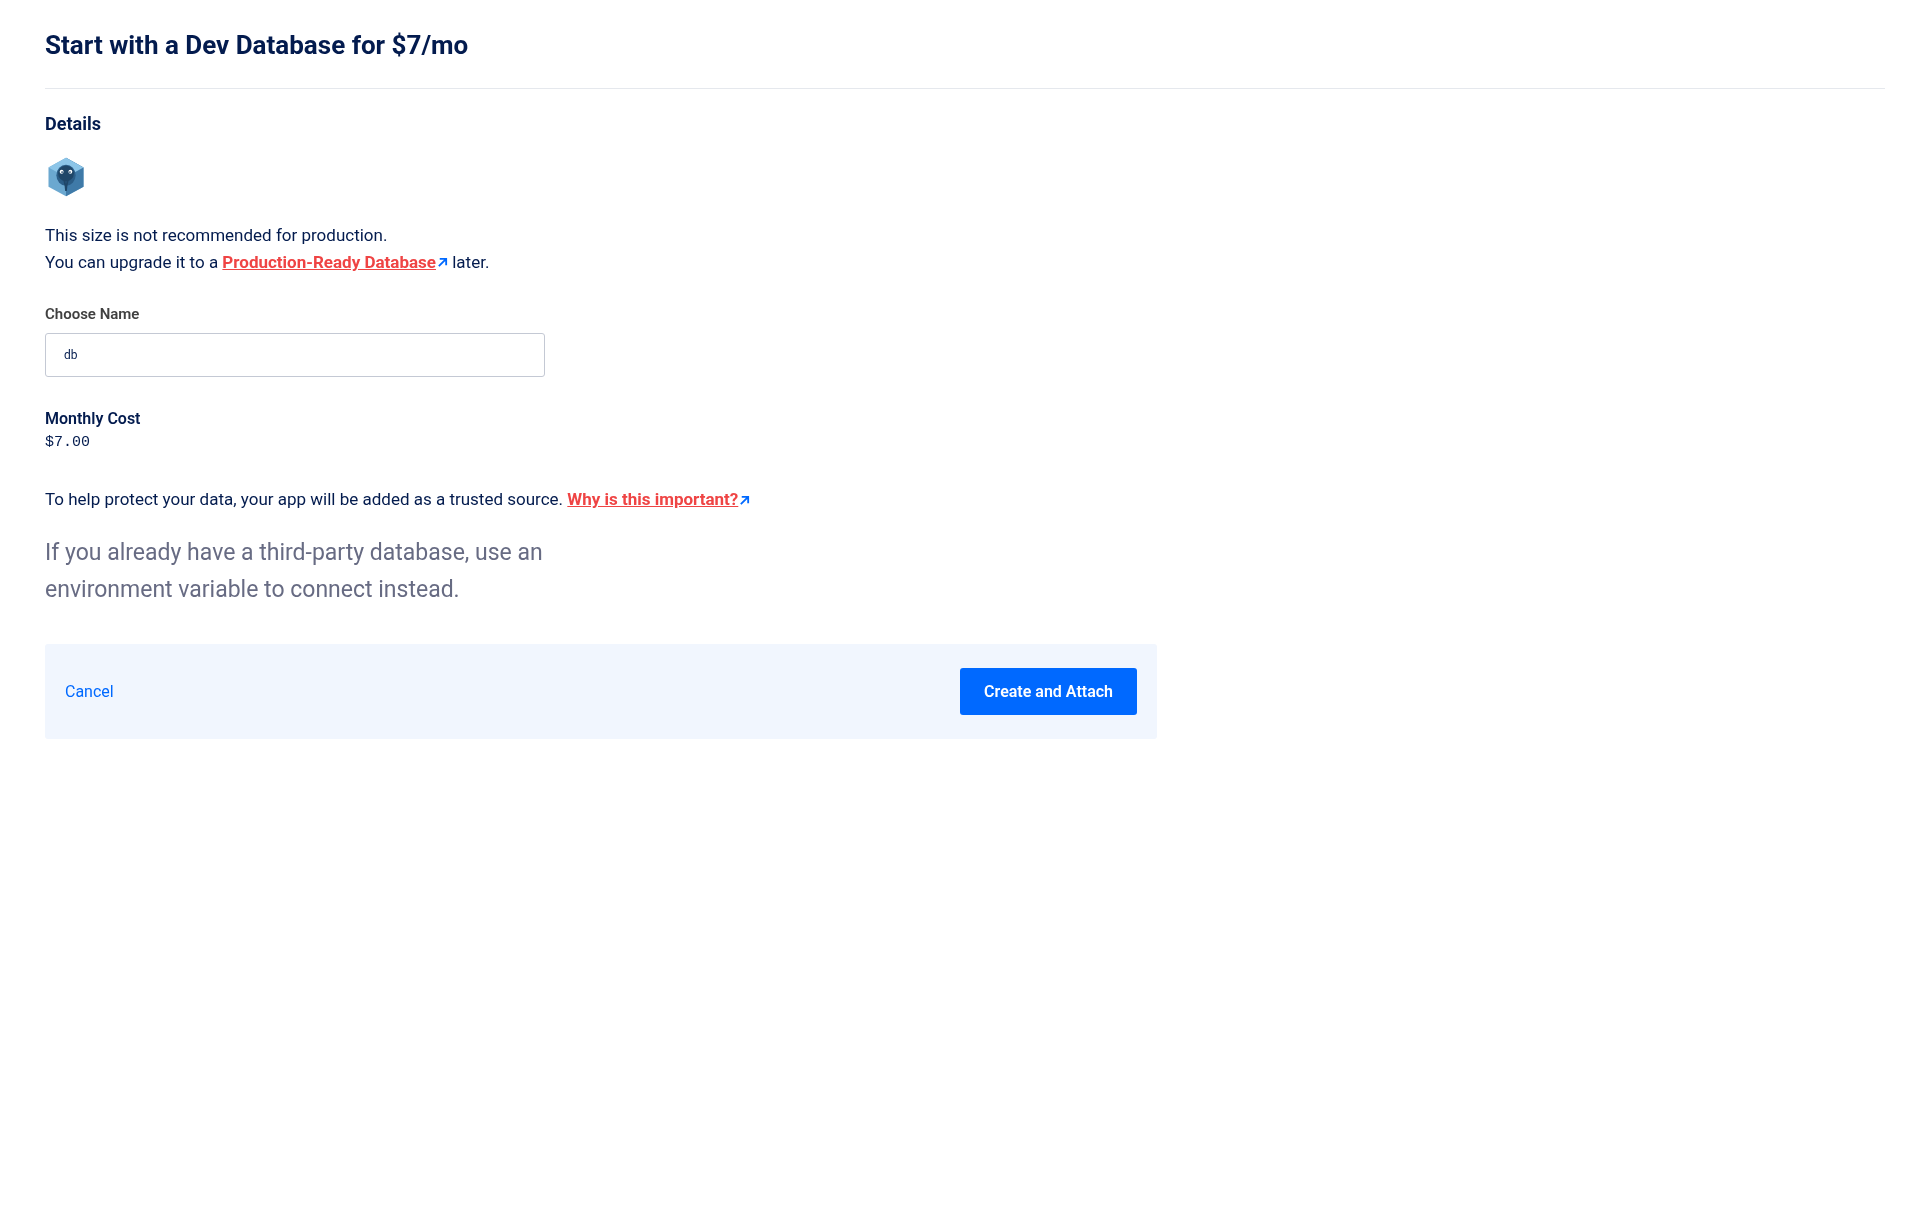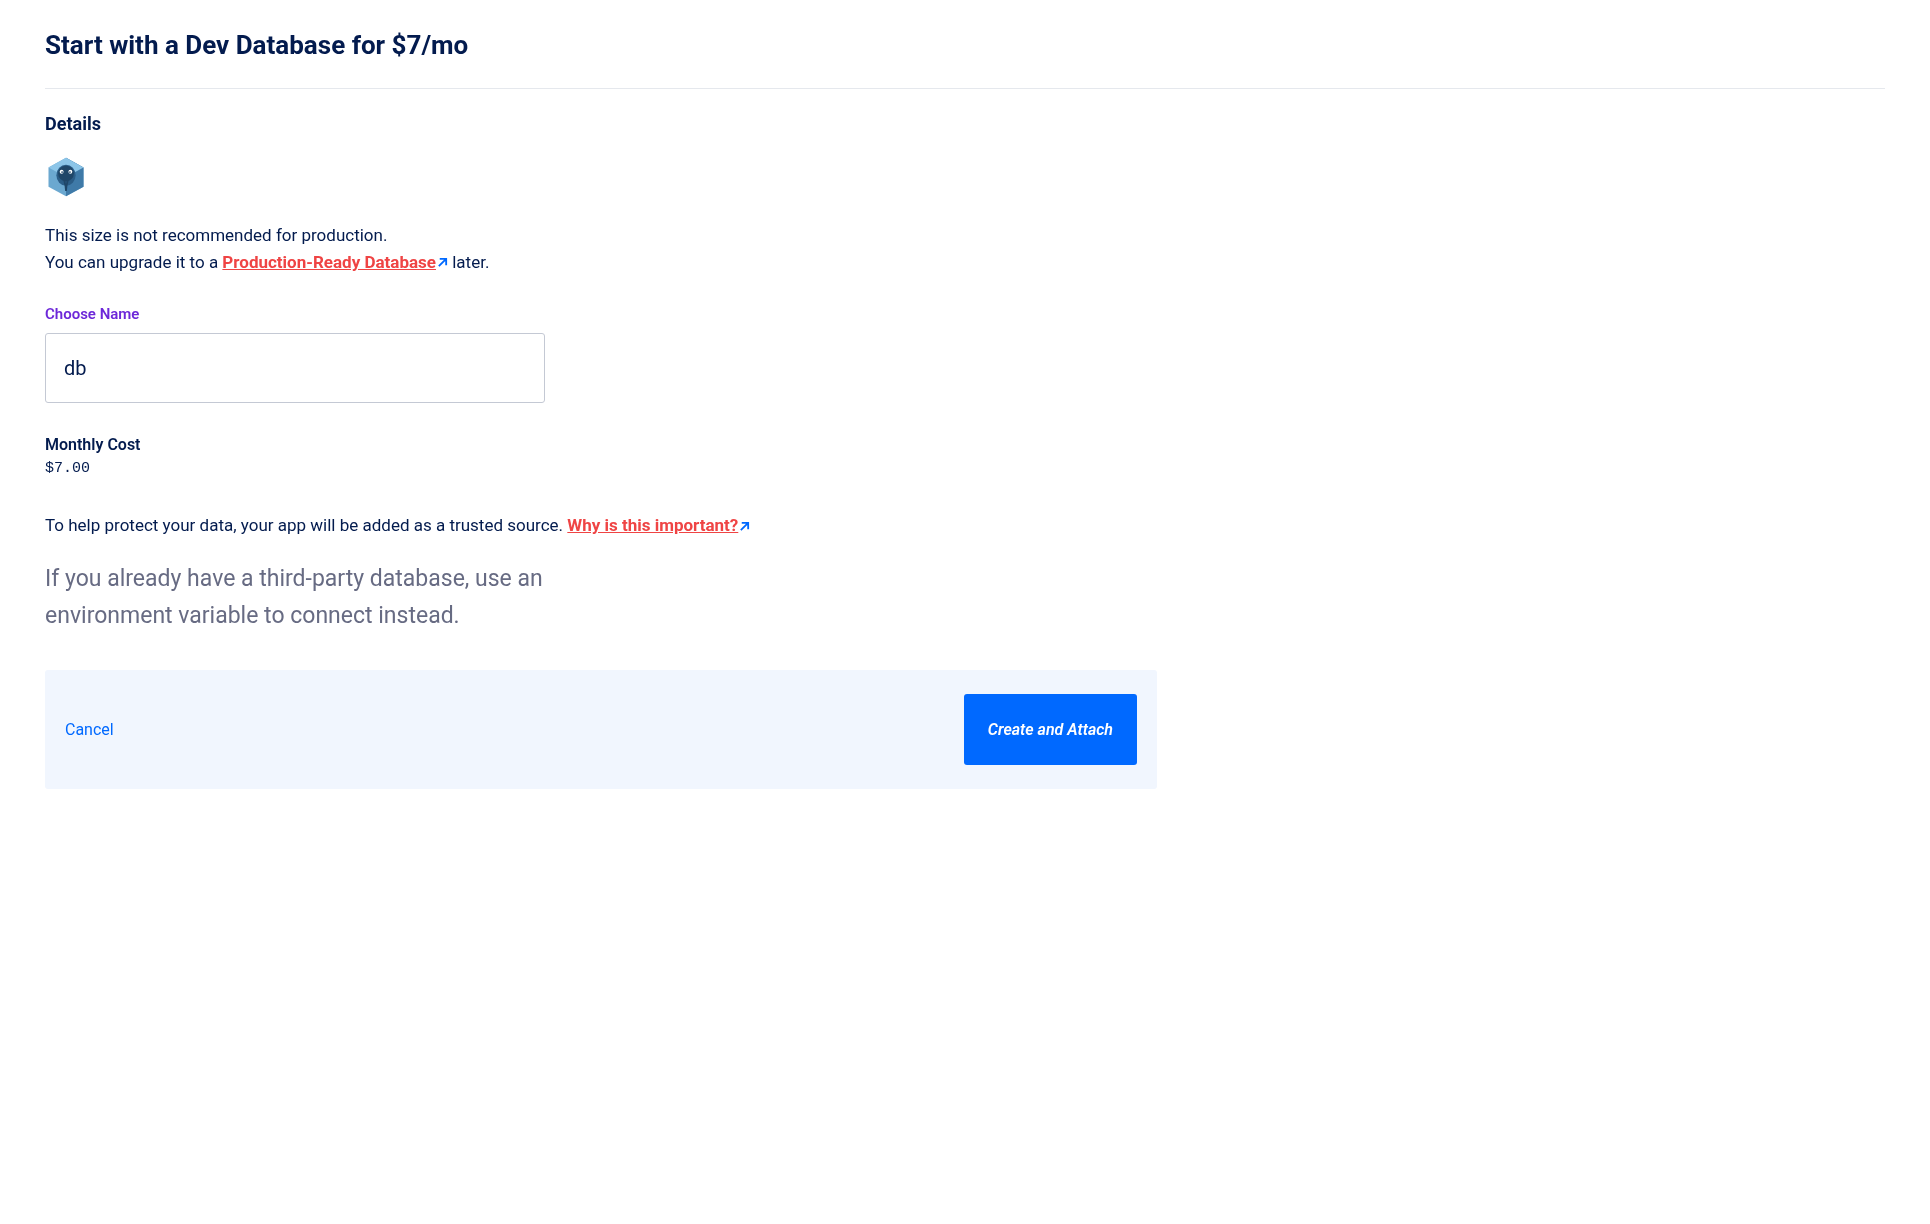--- a/index.html
+++ b/index.html
@@ -65,27 +65,27 @@
     .link-arrow {
       display: inline-block;
       vertical-align: middle;
       margin-left: 1px;
       position: relative;
       top: -1px;
     }
     .field-label {
       font-size: 15px;
       font-weight: 600;
-      color: #6d28d9;
+      color: #404040;
       margin-bottom: 10px;
     }
     .text-input {
       width: 500px;
-      padding: 22px 18px;
-      font-size: 20px;
+      padding: 14px 18px;
+      font-size: 12px;
       color: #031b4e;
       border: 1px solid #c4c9d4;
       border-radius: 3px;
       outline: none;
       margin-bottom: 32px;
       font-family: inherit;
     }
     .cost-label {
       font-size: 16px;
       font-weight: 600;
@@ -128,24 +128,23 @@
       cursor: pointer;
       font-family: inherit;
     }
     .primary-button {
       background: #0069ff;
       color: #ffffff;
       font-size: 16px;
       font-weight: 600;
       border: none;
       border-radius: 3px;
-      padding: 26px 24px;
+      padding: 14px 24px;
       cursor: pointer;
       font-family: inherit;
-      font-style: italic;
     }
   </style>
 </head>
 <body>
 
 
 
 <h1 class="page-title">Start with a Dev Database for $7/mo</h1>
 
 <hr class="divider">

